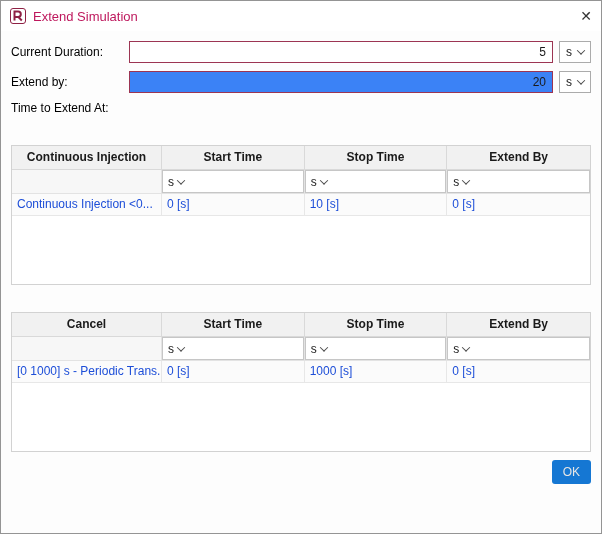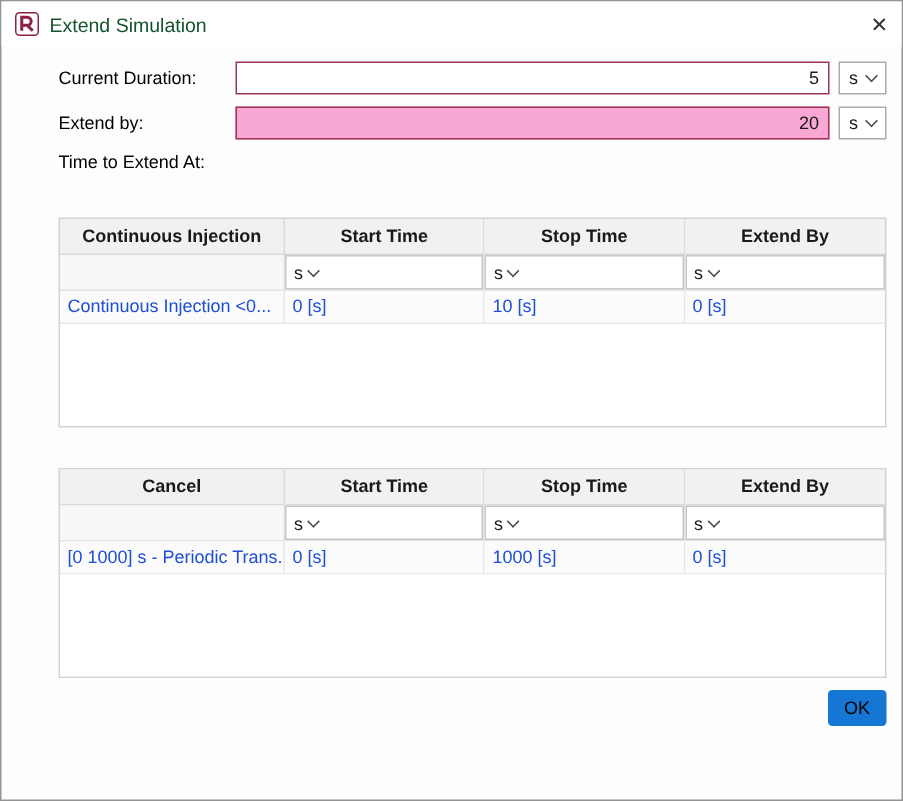--- a/index.html
+++ b/index.html
@@ -9,34 +9,34 @@
     background:#fdfdfd;
     border:1px solid #949494;
     font-family:"Liberation Sans", sans-serif;
     font-size:12px;color:#1a1a1a;
     display:flex;flex-direction:column;
     position:relative;
   }
   
   .titlebar{height:30px;display:flex;align-items:center;padding:0 9px;background:#ffffff;flex:0 0 auto;}
   .app-icon{width:16px;height:16px;margin-right:7px;display:inline-flex;}
-  .title{font-size:13px;color:#14532d;}
+  .title{font-size:13px;color:#be185d;}
   .close{margin-left:auto;font-size:14px;color:#333;width:22px;text-align:right;cursor:default;}
   
-  .body{flex:1;display:flex;flex-direction:column;padding:0 10px;margin-left:28px;}
+  .body{flex:1;display:flex;flex-direction:column;padding:0 10px;}
   .field-row{display:flex;align-items:center;}
   .mt10{margin-top:10px;} .mt8{margin-top:8px;} .mt30{margin-top:30px;} .mt11{margin-top:11px;} .mt27{margin-top:27px;}
   .flabel{width:118px;flex:0 0 118px;color:#000;}
   .text-input{
     flex:1;height:22px;background:#fff;
     border:1px solid #9c3553;
     display:flex;align-items:center;justify-content:flex-end;
     padding:0 6px;
   }
-  .text-input.yellow{background:#f9a8d4;align-items:center;}
+  .text-input.yellow{background:#3b82f6;align-items:center;}
   .combo{
     height:22px;background:#fff;border:1px solid #ababab;
     display:flex;align-items:center;padding:0 4px 0 6px;
   }
   .combo .val{flex:1;white-space:nowrap;overflow:hidden;}
   .unit-combo{width:32px;flex:0 0 32px;margin-left:6px;}
   .wide-combo{flex:1;}
   .chev{
     width:6px;height:6px;flex:0 0 6px;
     border-right:1.4px solid #4a4a4a;border-bottom:1.4px solid #4a4a4a;
@@ -69,21 +69,21 @@
     height:22px;line-height:21px;background:#fbfbfb;
     border-right:1px solid #e7e7e7;border-bottom:1px solid #e7e7e7;
     padding:0 5px;white-space:nowrap;overflow:hidden;color:#1d4ed8;
   }
   .t-row .cell:last-child{border-right:none;}
   .t-fill{flex:1;background:#fff;}
   
   .btn-row{display:flex;justify-content:flex-end;gap:8px;margin:8px 0 0 0;}
   .btn{
     height:24px;min-width:34px;padding:0 11px;
-    background:#1577d3;color:#000000;border:none;border-radius:3px;
+    background:#1577d3;color:#e5e5e5;border:none;border-radius:3px;
     font-family:"Liberation Sans", sans-serif;font-size:12px;cursor:default;
   }
 </style>
 </head>
 <body>
 
 <div class="dialog">
 
   <div class="titlebar">
     <span class="app-icon">

